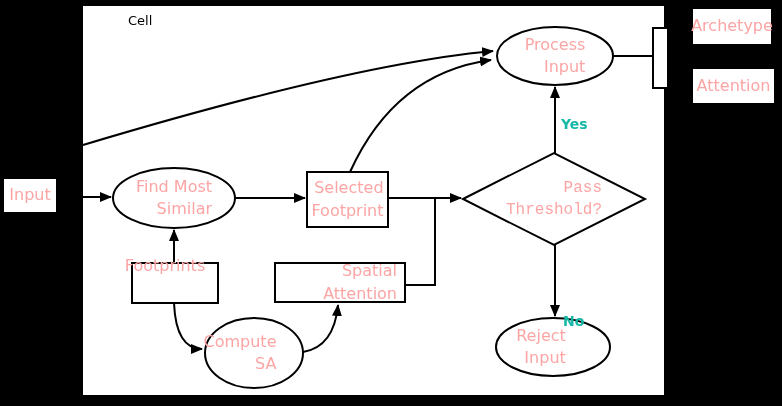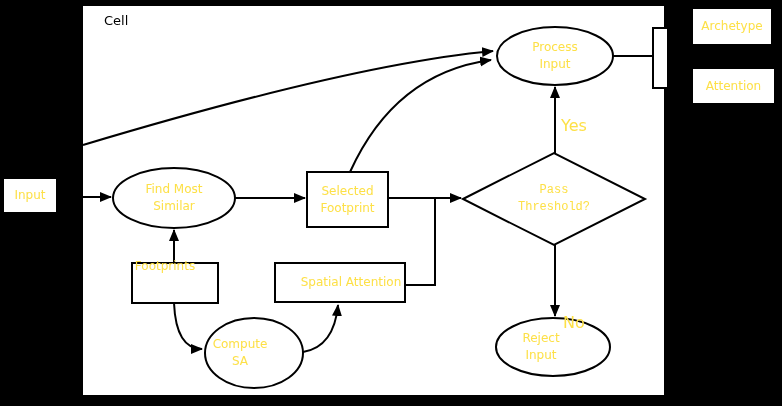--- a/index.html
+++ b/index.html
@@ -18,38 +18,40 @@
   #diagram-svg {
     position: absolute;
     left: 0;
     top: 0;
   }
   .label {
     position: absolute;
     display: flex;
     align-items: center;
     justify-content: center;
-    text-align: center;
-    color: #fde047;
-    font-size: 12px;
+    text-align: right;
+    color: #fca5a5;
+    font-size: 16px;
     line-height: 1.4;
     white-space: pre-line;
     pointer-events: none;
   }
   .corner-label {
     position: absolute;
     color: #000000;
     font-size: 13px;
     white-space: pre;
+    margin-left: 24px;
   }
   .edge-label {
     position: absolute;
-    color: #fde047;
-    font-size: 16px;
+    color: #14b8a6;
+    font-size: 14px;
     white-space: pre;
+    font-weight: bold;
   }
 </style>
 </head>
 <body>
 
 <div id="stage">
 
   <svg id="diagram-svg" width="782" height="406" viewBox="0 0 782 406">
     <defs>
       <marker id="ah" markerUnits="userSpaceOnUse" markerWidth="13" markerHeight="11" refX="11" refY="5" orient="auto">
@@ -95,21 +97,21 @@
   <div class="label" style="left:3px; top:178px; width:54px; height:35px;">Input</div>
 
   <div class="label" style="left:113px; top:168px; width:122px; height:60px;">Find Most
 Similar</div>
 
   <div class="label" style="left:307px; top:172px; width:81px; height:55px;">Selected
 Footprint</div>
 
   <div class="label" style="left:132px; top:246px; width:66px; height:40px;">Footprints</div>
 
-  <div class="label" style="left:286px; top:263px; width:130px; height:39px;">Spatial Attention</div>
+  <div class="label" style="left:267px; top:263px; width:130px; height:39px;">Spatial Attention</div>
 
   <div class="label" style="left:191px; top:318px; width:98px; height:70px;">Compute
 SA</div>
 
   <div class="label" style="left:463px; top:153px; width:182px; height:92px;font-family:Liberation Mono, monospace;">Pass
 Threshold?</div>
 
   <div class="label" style="left:497px; top:27px; width:116px; height:58px;">Process
 Input</div>
 

